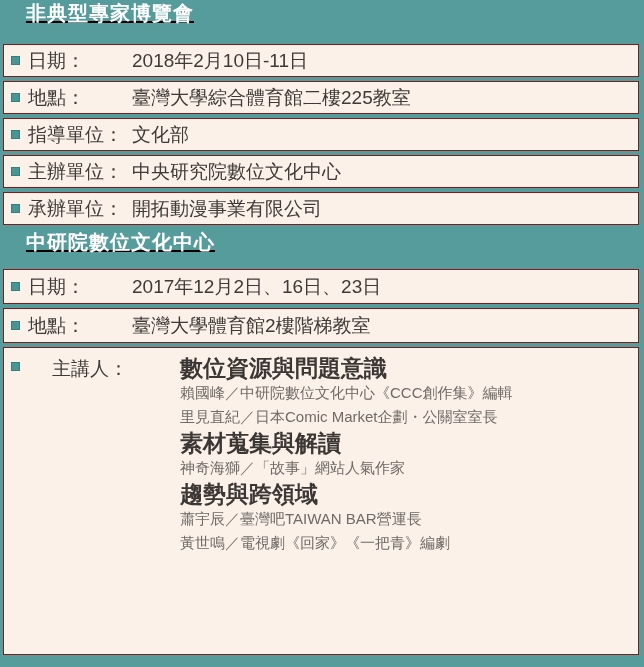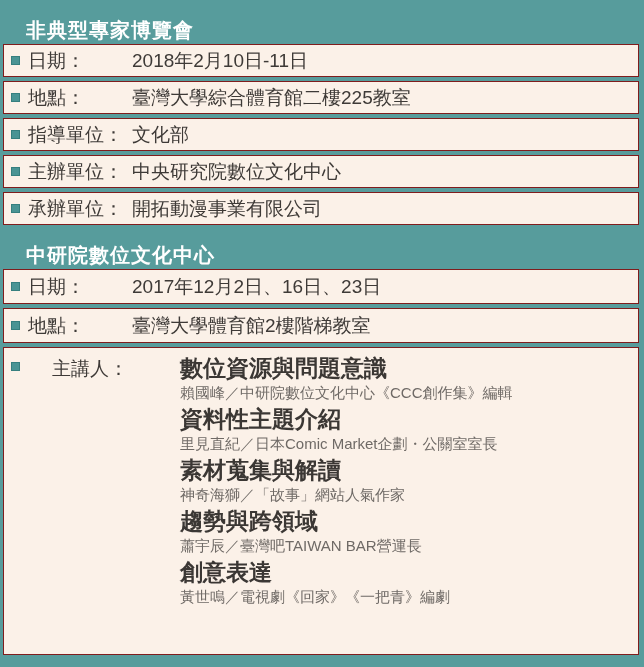--- a/index.html
+++ b/index.html
@@ -11,23 +11,24 @@
   .poster {
     width: 644px;
     height: 667px;
     background: #579c9c;
     padding: 0 5px 12px 3px;
     display: flex;
     flex-direction: column;
   }
   .section-header {
     display: flex;
-    align-items: flex-end;
+    align-items: flex-start;
     padding-left: 23px;
     flex: 0 0 auto;
+    text-decoration: underline;
   }
   .section-header.first { height: 44px; }
   .section-header.second { height: 40px; }
   .header-title {
     color: #ffffff;
     font-weight: bold;
     font-size: 20px;
     letter-spacing: 1px;
   }
   .row {
@@ -144,32 +145,30 @@
 
     <div class="row talks">
       <span class="bullet"></span>
       <span class="row-label">主講人：</span>
       <div class="talk-list">
         <div class="talk">
           <div class="talk-topic">數位資源與問題意識</div>
           <div class="talk-speaker">賴國峰／中研院數位文化中心《CCC創作集》編輯</div>
         </div>
         <div class="talk">
-          <div class="talk-topic">資料性主題介紹</div>
           <div class="talk-speaker">里見直紀／日本Comic Market企劃・公關室室長</div>
         </div>
         <div class="talk">
           <div class="talk-topic">素材蒐集與解讀</div>
           <div class="talk-speaker">神奇海獅／「故事」網站人氣作家</div>
         </div>
         <div class="talk">
           <div class="talk-topic">趨勢與跨領域</div>
           <div class="talk-speaker">蕭宇辰／臺灣吧TAIWAN BAR營運長</div>
         </div>
         <div class="talk">
-          <div class="talk-topic">創意表達</div>
           <div class="talk-speaker">黃世鳴／電視劇《回家》《一把青》編劇</div>
         </div>
       </div>
     </div>
   </div>
 
 </div>
 
 </body></html>

